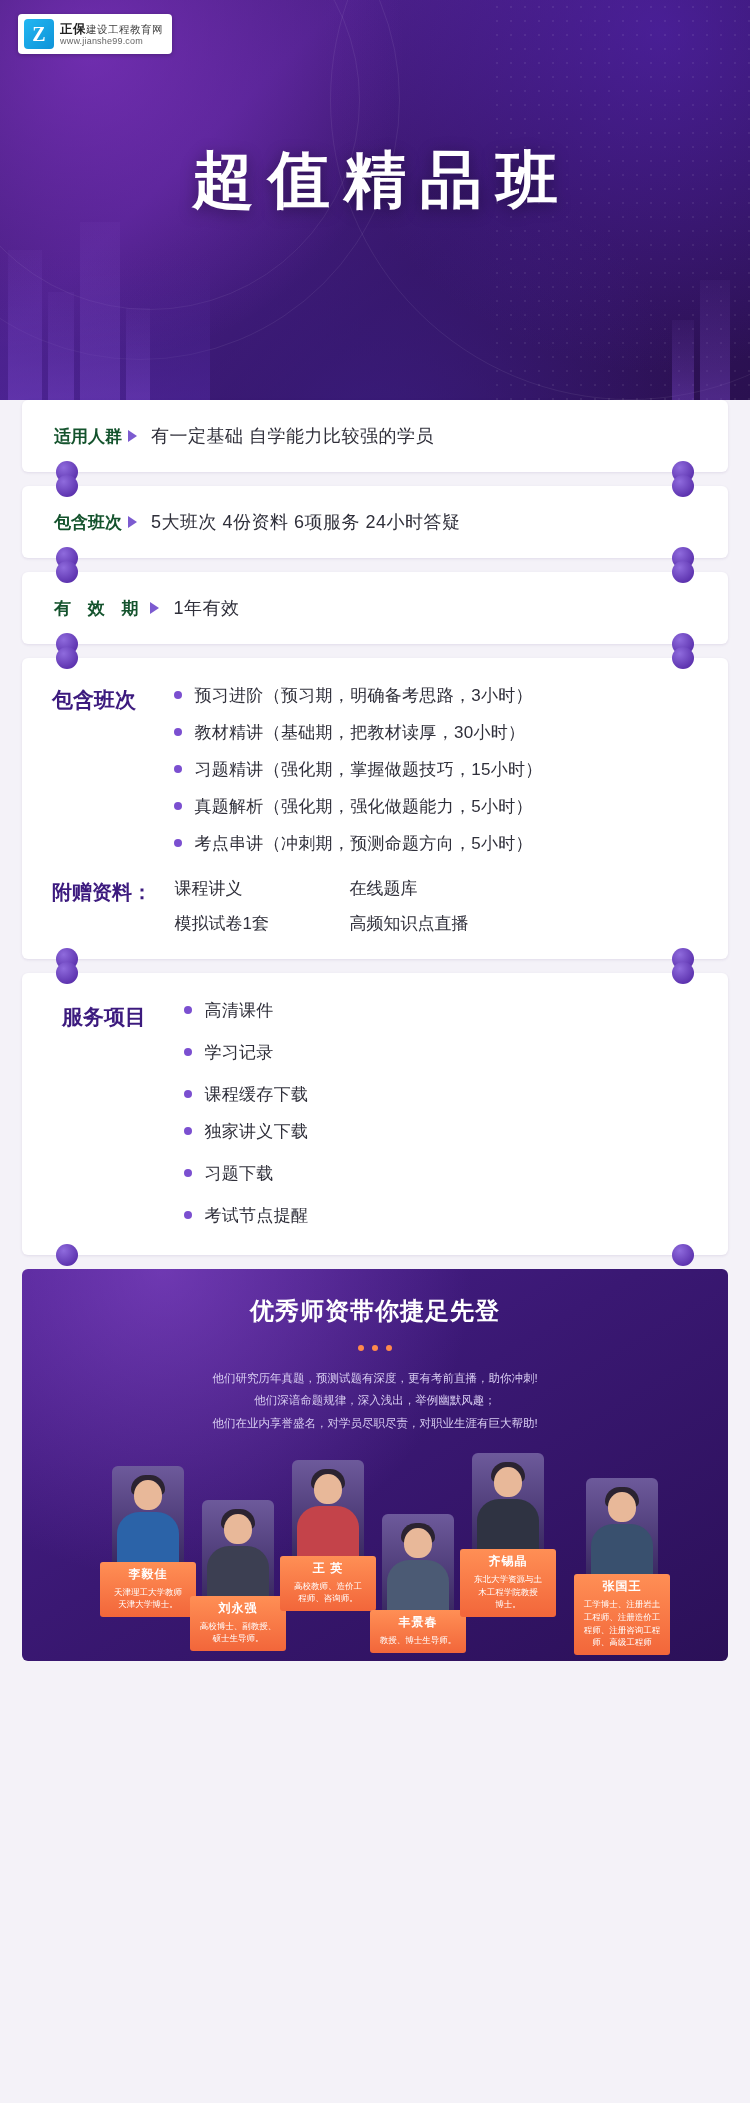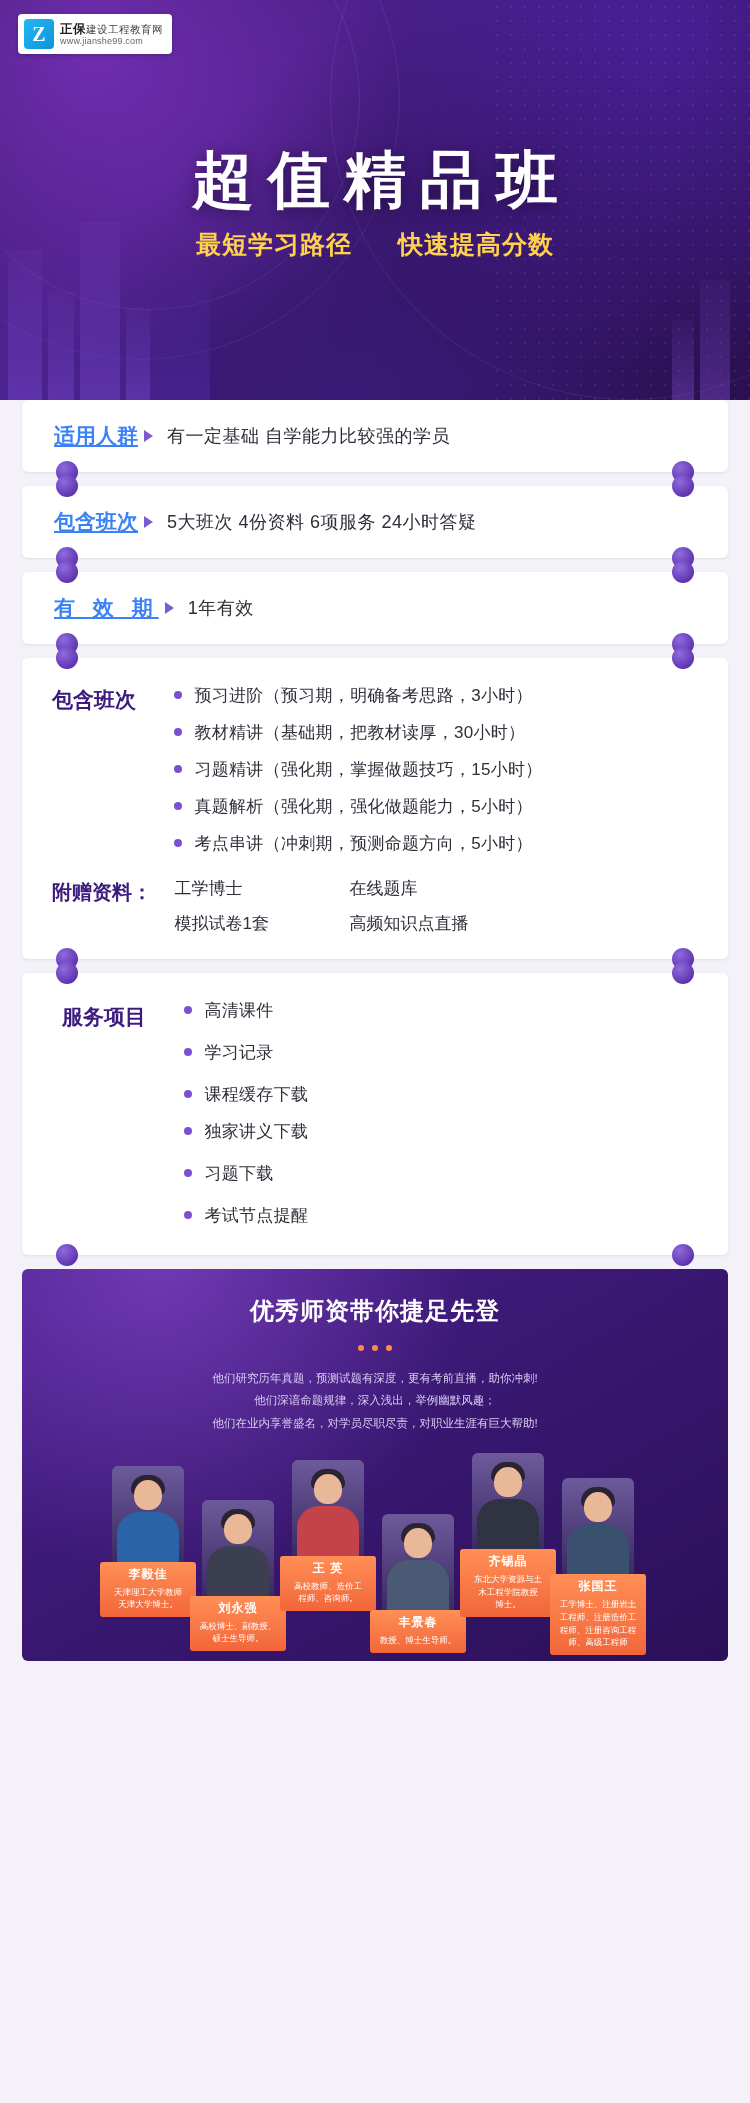--- a/index.html
+++ b/index.html
@@ -147,25 +147,24 @@
   .knob-b.l { left: 34px; }
   .knob-b.r { right: 34px; }
 
   .rowcard {
     height: 72px;
     display: flex;
     align-items: center;
     padding-left: 32px;
   }
   .row-label {
-    font-size: 21px;
-    font-weight: bold;
-    color: #3b82f6;
+    font-size: 17px;
+    font-weight: bold;
+    color: #14532d;
     white-space: nowrap;
-    text-decoration: underline;
   }
   .row-label.sp { letter-spacing: 6px; }
   .tri {
     display: inline-block;
     width: 0; height: 0;
     margin: 0 14px 0 6px;
     border-left: 9px solid #7c5bd0;
     border-top: 6px solid transparent;
     border-bottom: 6px solid transparent;
     vertical-align: middle;
@@ -334,25 +333,20 @@
       <div class="logo-mark">Z</div>
       <div class="logo-txt">
         <div class="l1">
           <span>正保</span><span class="sub">建设工程教育网</span>
         </div>
         <div class="l2">www.jianshe99.com</div>
       </div>
     </div>
 
     <div class="hero-title2">超值精品班</div>
-    <div class="hero-sub">
-      <span>最短学习路径</span>
-      <span class="gap"></span>
-      <span>快速提高分数</span>
-    </div>
   </div>
 
   <div class="cards">
 
     <div class="card rowcard no-knob-top">
       <span class="row-label">适用人群</span>
       <span class="tri"></span>
       <span class="row-value">有一定基础  自学能力比较强的学员</span>
       <span class="knob-b l"></span>
       <span class="knob-b r"></span>
@@ -380,21 +374,21 @@
         <div class="bullet"><span class="dot"></span><span>预习进阶（预习期，明确备考思路，3小时）</span></div>
         <div class="bullet"><span class="dot"></span><span>教材精讲（基础期，把教材读厚，30小时）</span></div>
         <div class="bullet"><span class="dot"></span><span>习题精讲（强化期，掌握做题技巧，15小时）</span></div>
         <div class="bullet"><span class="dot"></span><span>真题解析（强化期，强化做题能力，5小时）</span></div>
         <div class="bullet"><span class="dot"></span><span>考点串讲（冲刺期，预测命题方向，5小时）</span></div>
       </div>
 
       <div class="extra-wrap">
         <div class="extra-head">附赠资料：</div>
         <div class="extra-grid">
-          <div>工学博士</div>
+          <div>课程讲义</div>
           <div>在线题库</div>
           <div>模拟试卷1套</div>
           <div>高频知识点直播</div>
         </div>
       </div>
       <span class="knob-b l"></span>
       <span class="knob-b r"></span>
     </div>
 
     <div class="card block" style="padding-bottom:28px;padding-left:40px;">
@@ -480,21 +474,21 @@
             <div class="body" style="background:#2f3342;"></div>
           </div>
           <div class="t-badge">
             <div class="nm">齐锡晶</div>
             <div class="bio" style="white-space:pre-line;">东北大学资源与土
 木工程学院教授
 博士。</div>
           </div>
         </div>
 
-        <div class="t-person" style="left:528px;bottom:6px;">
+        <div class="t-person" style="left:552px;bottom:6px;">
           <div class="t-photo">
             <div class="hair"></div>
               <div class="head"></div>
             <div class="body" style="background:#39506e;"></div>
           </div>
           <div class="t-badge">
             <div class="nm">张国王</div>
             <div class="bio" style="white-space:pre-line;">工学博士、注册岩土
 工程师、注册造价工
 程师、注册咨询工程

